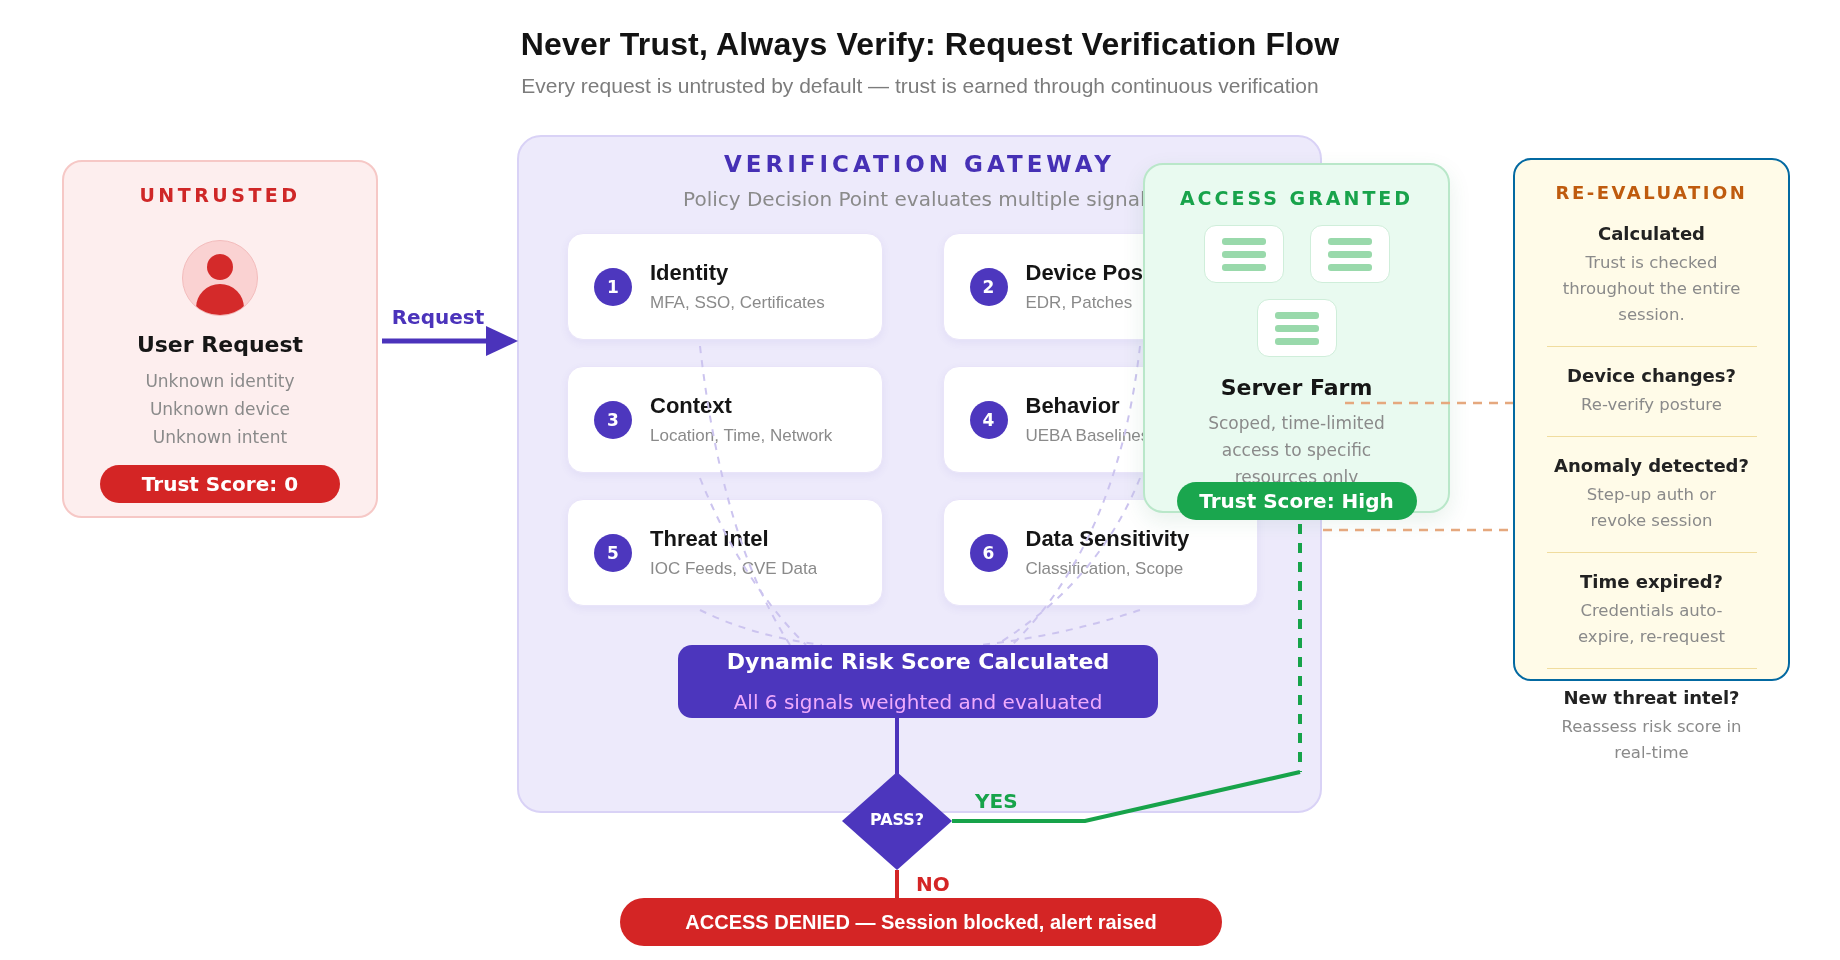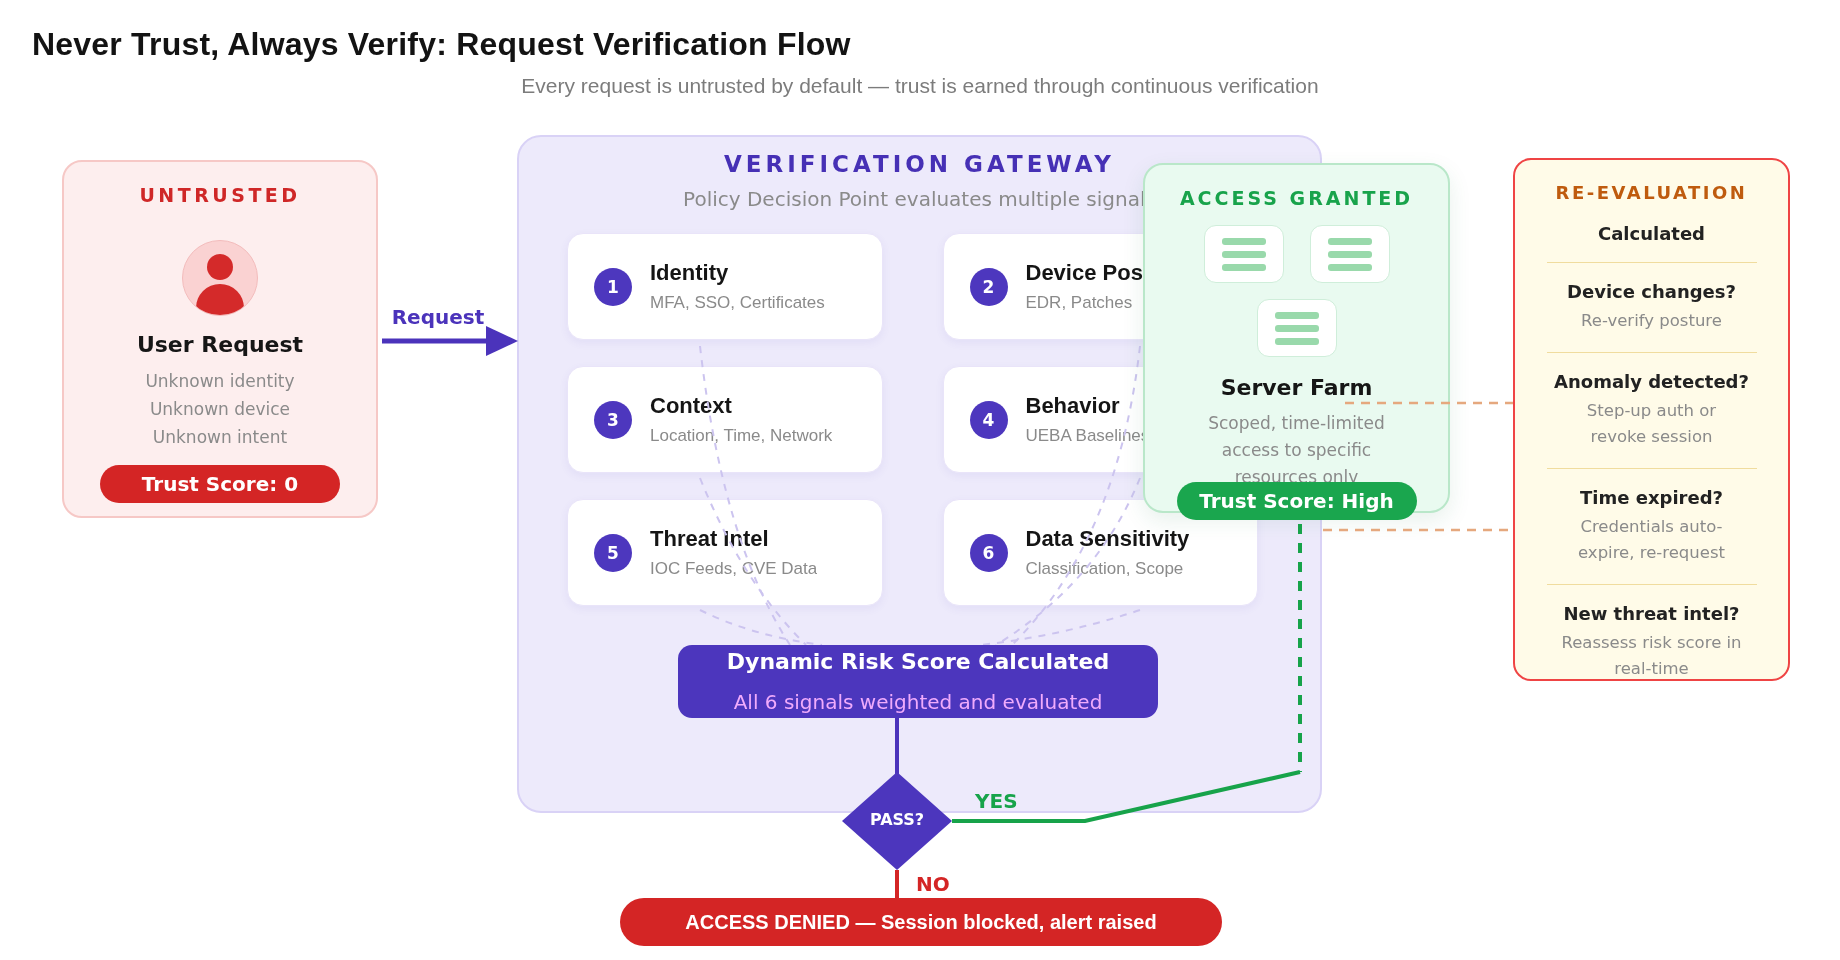--- a/index.html
+++ b/index.html
@@ -1,20 +1,20 @@
 <!DOCTYPE html>
 <html><head>
 <meta charset="utf-8">
 <style>
   html,body{margin:0;padding:0;background:#ffffff;}
   .canvas{position:relative;width:1840px;height:960px;background:#ffffff;overflow:hidden;
           font-family:"DejaVu Sans",sans-serif;}
   .abs{position:absolute;}
   
-  .page-title{left:0;right:12px;top:26px;font-family:"Liberation Sans",sans-serif;
+  .page-title{left:0;right:12px;top:26px;text-align:center;font-family:"Liberation Sans",sans-serif;
               font-weight:bold;font-size:32px;color:#131313;letter-spacing:.2px;padding-left:32px;}
   .page-subtitle{left:0;right:0;top:74px;text-align:center;font-family:"Liberation Sans",sans-serif;
               font-size:21px;color:#7c7c7c;}
   
   .untrusted{left:62px;top:160px;width:316px;height:358px;background:#fdeeee;border:2px solid #f6c8c6;
              border-radius:20px;box-sizing:border-box;text-align:center;z-index:1;}
   .untrusted-header{margin-top:22px;font-size:19px;font-weight:bold;letter-spacing:3.5px;color:#cf2727;}
   .avatar{width:74px;height:74px;border-radius:50%;background:#fad2d2;border:1px solid #f3bcbc;
           margin:34px auto 0 auto;position:relative;overflow:hidden;}
   .avatar .head{position:absolute;left:50%;top:13px;width:26px;height:26px;margin-left:-13px;
@@ -62,21 +62,21 @@
   .granted-header{margin-top:22px;font-size:19px;font-weight:bold;letter-spacing:3px;color:#18a34b;}
   .server-row{display:flex;justify-content:center;gap:26px;margin-top:16px;}
   .server-icon{width:78px;height:56px;background:#ffffff;border:1.5px solid #cfeeda;border-radius:12px;
            display:flex;flex-direction:column;align-items:center;justify-content:center;gap:6px;}
   .server-icon .bar{width:44px;height:7px;border-radius:3px;background:#99d9ab;}
   .granted-title{margin-top:18px;font-size:22px;font-weight:bold;color:#161616;}
   .granted-body{margin-top:10px;font-size:17px;line-height:27px;color:#8a8a8a;}
   .trusthigh-pill{position:absolute;left:50%;margin-left:-120px;top:317px;width:240px;height:38px;
            background:#1aa64e;font-size:20px;z-index:6;}
   
-  .reeval{left:1513px;top:158px;width:277px;height:523px;background:#fffbe8;border:2px solid #ef4444;
+  .reeval{left:1513px;top:158px;width:277px;height:523px;background:#fffbe8;border:2px solid #0369a1;
            border-radius:18px;box-sizing:border-box;text-align:center;z-index:1;}
   .reeval-header{margin-top:22px;font-size:18px;font-weight:bold;letter-spacing:2.5px;color:#bf5b0e;}
   .reeval-item-title{font-size:18px;font-weight:bold;color:#222222;margin-top:0;}
   .reeval-item-body{font-size:16.5px;line-height:26px;color:#8a8a8a;margin:6px auto 0 auto;width:185px;}
   .reeval-divider{width:210px;height:0;border-top:1.5px solid #f0dc9e;margin:18px auto 18px auto;}
   .ri{margin-top:20px;}
   
   .svg-layer{left:0;top:0;width:1840px;height:960px;pointer-events:none;}
   .z3{z-index:3;} .z6{z-index:6;}
 </style>
@@ -217,20 +217,21 @@
       <div>access to specific</div>
       <div>resources only</div>
     </div>
     <div class="pill trusthigh-pill">Trust Score: High</div>
   </div>
 
   <div class="abs reeval">
     <div class="reeval-header">RE-EVALUATION</div>
     <div class="ri">
       <div class="reeval-item-title">Calculated</div>
+      <div class="reeval-item-body">Trust is checked throughout the entire session.</div>
     </div>
     <div class="reeval-divider"></div>
     <div>
       <div class="reeval-item-title">Device changes?</div>
       <div class="reeval-item-body">Re-verify posture</div>
     </div>
     <div class="reeval-divider"></div>
     <div>
       <div class="reeval-item-title">Anomaly detected?</div>
       <div class="reeval-item-body">Step-up auth or revoke session</div>

